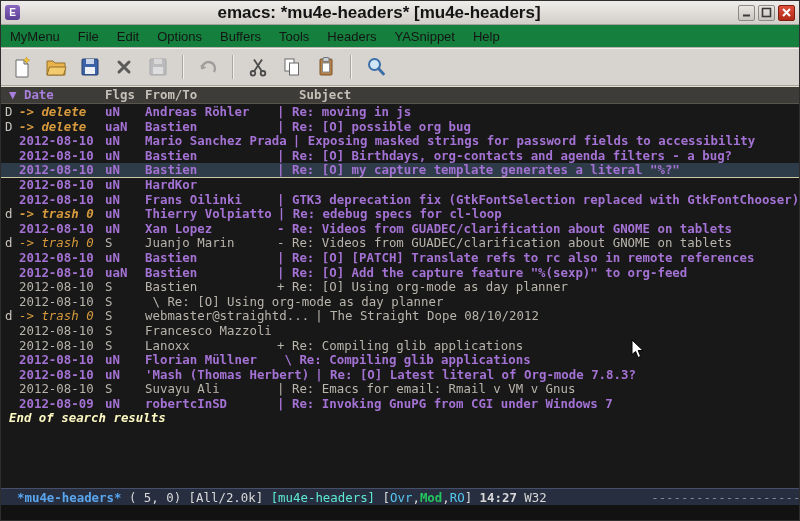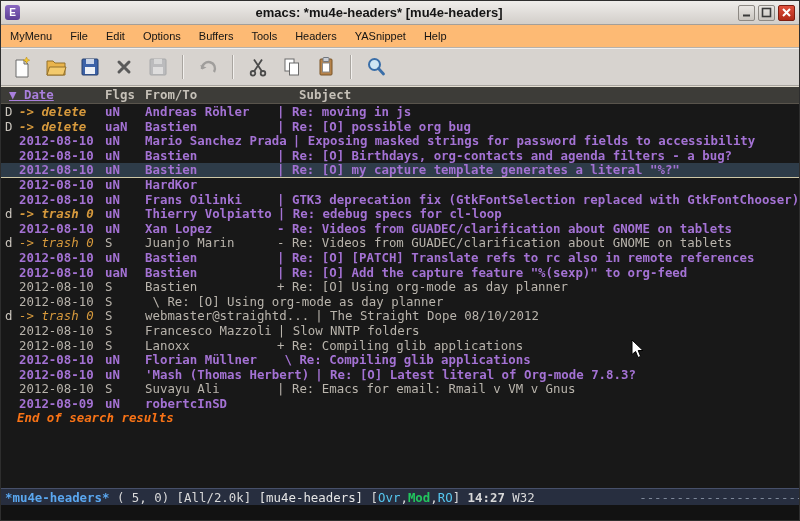--- a/index.html
+++ b/index.html
@@ -15,35 +15,35 @@
     background:linear-gradient(#efedeb,#d2cec9);
     border-bottom:1px solid #a39f9a;padding:0 4px;
   }
   .title-icon{
     width:15px;height:15px;border-radius:3px;flex:none;
     background:linear-gradient(#8a68c0,#5d3f96);
     color:#fff;font-size:10px;font-weight:bold;
     display:flex;align-items:center;justify-content:center;
   }
   .title-text{
-    flex:1;text-align:center;font-size:13px;font-weight:bold;color:#141414;
+    flex:1;text-align:center;font-size:17px;font-weight:bold;color:#141414;
     white-space:nowrap;overflow:hidden;
   }
   .title-buttons{display:flex;gap:3px;flex:none;}
   .tbtn{
     width:17px;height:16px;border-radius:2px;border:1px solid #8d8984;
     background:linear-gradient(#e9e6e3,#c9c5c0);
     display:flex;align-items:center;justify-content:center;box-sizing:border-box;
   }
   .tbtn.close{background:linear-gradient(#e0503c,#b02a18);border-color:#7e1d10;}
   
   .menubar{
     height:22px;flex:none;display:flex;align-items:center;
-    background:#fdba74;border-bottom:1px solid #b6b2ad;
-    font-size:11px;color:#141414;
+    background:#15803d;border-bottom:1px solid #b6b2ad;
+    font-size:13px;color:#141414;
   }
   .menu-item{padding:2px 9px;white-space:nowrap;}
   
   .toolbar{
     height:36px;flex:none;display:flex;align-items:center;
     background:#d7d3cf;border-top:1px solid #f2f0ee;border-bottom:1px solid #a9a5a0;
     padding:0 6px;gap:4px;
   }
   .tool-btn{
     width:30px;height:28px;border-radius:3px;flex:none;
@@ -57,52 +57,52 @@
   .buffer{
     flex:1;background:#181818;overflow:hidden;position:relative;
     font-family:"DejaVu Sans Mono",monospace;font-size:12.4px;
   }
   .header-line{
     height:16px;line-height:16px;display:flex;white-space:pre;
     background:#3d3c38;color:#c6c1b8;font-weight:bold;
     border-top:1px solid #e4ded0;border-bottom:1px solid #59544c;
     padding-left:8px;overflow:hidden;
   }
-  .hl-date{width:96px;flex:none;color:#a97fdc;text-decoration:underline;}
+  .hl-date{width:96px;flex:none;color:#a97fdc;}
   .hl-flags{width:40px;flex:none;}
   .hl-from{width:154px;flex:none;}
   .hl-subject{flex:1;}
   .rows{padding-top:1px;}
   .row{
     display:flex;height:14.6px;line-height:14.6px;white-space:pre;
     overflow:hidden;padding-left:4px;color:#b9b4ac;
   }
   .row.unread{color:#a472d4;font-weight:bold;}
   .row.current{background:#2e3c49;box-shadow:inset 0 -1px 0 #cfc8a6;}
   .cell{flex:none;}
   .cell.mark{width:14px;color:#cac5bd;font-weight:normal;}
   .cell.date{width:86px;}
   .cell.date.action{color:#d79a3d;font-style:italic;}
   .cell.flags{width:40px;}
   .cell.from{min-width:126px;margin-right:6px;}
   .cell.sepsub{flex:none;}
   .end-text{
-    padding-left:16px;color:#f97316;font-style:italic;font-weight:bold;
+    padding-left:8px;color:#fef9c3;font-style:italic;font-weight:bold;
     height:14.6px;line-height:14.6px;white-space:pre;
   }
   
   .modeline{
     height:16px;flex:none;display:flex;align-items:center;white-space:pre;
     background:#272e3f;border-top:1px solid #47506a;overflow:hidden;
     color:#d9d9d9;font-family:"DejaVu Sans Mono",monospace;font-size:12.4px;
-    padding-left:4px;
+    padding-left:16px;
   }
   .ml{flex:none;}
   .ml.buf{color:#5aa7f0;font-weight:bold;}
-  .ml.mode{color:#e5e5e5;}
+  .ml.mode{color:#5eead4;}
   .ml.ovr,.ml.ro{color:#56c8f0;}
   .ml.mod{color:#22c55e;font-weight:bold;}
   .ml.time{font-weight:bold;}
   .ml.maildir{color:#e09a42;font-weight:bold;margin-top:43px;}
   .ml.dashes{color:#7d8798;}
   
   .echo{height:15px;flex:none;background:#121212;}
   .mouse-cursor{position:absolute;left:630px;top:338px;z-index:50;}
 </style>
 </head>
@@ -234,26 +234,26 @@
         <div class="row unread"><span class="cell mark"></span><span class="cell date">2012-08-10</span><span class="cell flags">uN</span><span class="cell from">HardKor</span></div>
         <div class="row unread"><span class="cell mark"></span><span class="cell date">2012-08-10</span><span class="cell flags">uN</span><span class="cell from">Frans Oilinki</span><span class="cell sepsub">| GTK3 deprecation fix (GtkFontSelection replaced with GtkFontChooser)</span></div>
         <div class="row unread"><span class="cell mark">d</span><span class="cell date action">-&gt; trash 0</span><span class="cell flags">uN</span><span class="cell from">Thierry Volpiatto</span><span class="cell sepsub">| Re: edebug specs for cl-loop</span></div>
         <div class="row unread"><span class="cell mark"></span><span class="cell date">2012-08-10</span><span class="cell flags">uN</span><span class="cell from">Xan Lopez</span><span class="cell sepsub">- Re: Videos from GUADEC/clarification about GNOME on tablets</span></div>
         <div class="row"><span class="cell mark">d</span><span class="cell date action">-&gt; trash 0</span><span class="cell flags">S</span><span class="cell from">Juanjo Marin</span><span class="cell sepsub">- Re: Videos from GUADEC/clarification about GNOME on tablets</span></div>
         <div class="row unread"><span class="cell mark"></span><span class="cell date">2012-08-10</span><span class="cell flags">uN</span><span class="cell from">Bastien</span><span class="cell sepsub">| Re: [O] [PATCH] Translate refs to rc also in remote references</span></div>
         <div class="row unread"><span class="cell mark"></span><span class="cell date">2012-08-10</span><span class="cell flags">uaN</span><span class="cell from">Bastien</span><span class="cell sepsub">| Re: [O] Add the capture feature "%(sexp)" to org-feed</span></div>
         <div class="row"><span class="cell mark"></span><span class="cell date">2012-08-10</span><span class="cell flags">S</span><span class="cell from">Bastien</span><span class="cell sepsub">+ Re: [O] Using org-mode as day planner</span></div>
         <div class="row"><span class="cell mark"></span><span class="cell date">2012-08-10</span><span class="cell flags">S</span><span class="cell sepsub"> \ Re: [O] Using org-mode as day planner</span></div>
         <div class="row"><span class="cell mark">d</span><span class="cell date action">-&gt; trash 0</span><span class="cell flags">S</span><span class="cell from">webmaster@straightd...</span><span class="cell sepsub">| The Straight Dope 08/10/2012</span></div>
-        <div class="row"><span class="cell mark"></span><span class="cell date">2012-08-10</span><span class="cell flags">S</span><span class="cell from">Francesco Mazzoli</span><span class="cell sepsub">| Slow NNTP folders</span></div>
+        <div class="row"><span class="cell mark"></span><span class="cell date">2012-08-10</span><span class="cell flags">S</span><span class="cell from">Francesco Mazzoli</span></div>
         <div class="row"><span class="cell mark"></span><span class="cell date">2012-08-10</span><span class="cell flags">S</span><span class="cell from">Lanoxx</span><span class="cell sepsub">+ Re: Compiling glib applications</span></div>
         <div class="row unread"><span class="cell mark"></span><span class="cell date">2012-08-10</span><span class="cell flags">uN</span><span class="cell from">Florian Müllner</span><span class="cell sepsub"> \ Re: Compiling glib applications</span></div>
         <div class="row unread"><span class="cell mark"></span><span class="cell date">2012-08-10</span><span class="cell flags">uN</span><span class="cell from">'Mash (Thomas Herbert)</span><span class="cell sepsub">| Re: [O] Latest literal of Org-mode 7.8.3?</span></div>
         <div class="row"><span class="cell mark"></span><span class="cell date">2012-08-10</span><span class="cell flags">S</span><span class="cell from">Suvayu Ali</span><span class="cell sepsub">| Re: Emacs for email: Rmail v VM v Gnus</span></div>
-        <div class="row unread"><span class="cell mark"></span><span class="cell date">2012-08-09</span><span class="cell flags">uN</span><span class="cell from">robertcInSD</span></div>
+        <div class="row unread"><span class="cell mark"></span><span class="cell date">2012-08-09</span><span class="cell flags">uN</span><span class="cell from">robertcInSD</span><span class="cell sepsub">| Re: Invoking GnuPG from CGI under Windows 7</span></div>
       </div>
     <div class="end-text">End of search results</div>
   </div>
 
   <div class="modeline">
     <span class="ml buf">*mu4e-headers*</span>
     <span class="ml"> ( 5, 0) </span>
     <span class="ml">[All/2.0k] </span>
     <span class="ml mode">[mu4e-headers] </span>
     <span class="ml">[</span>

